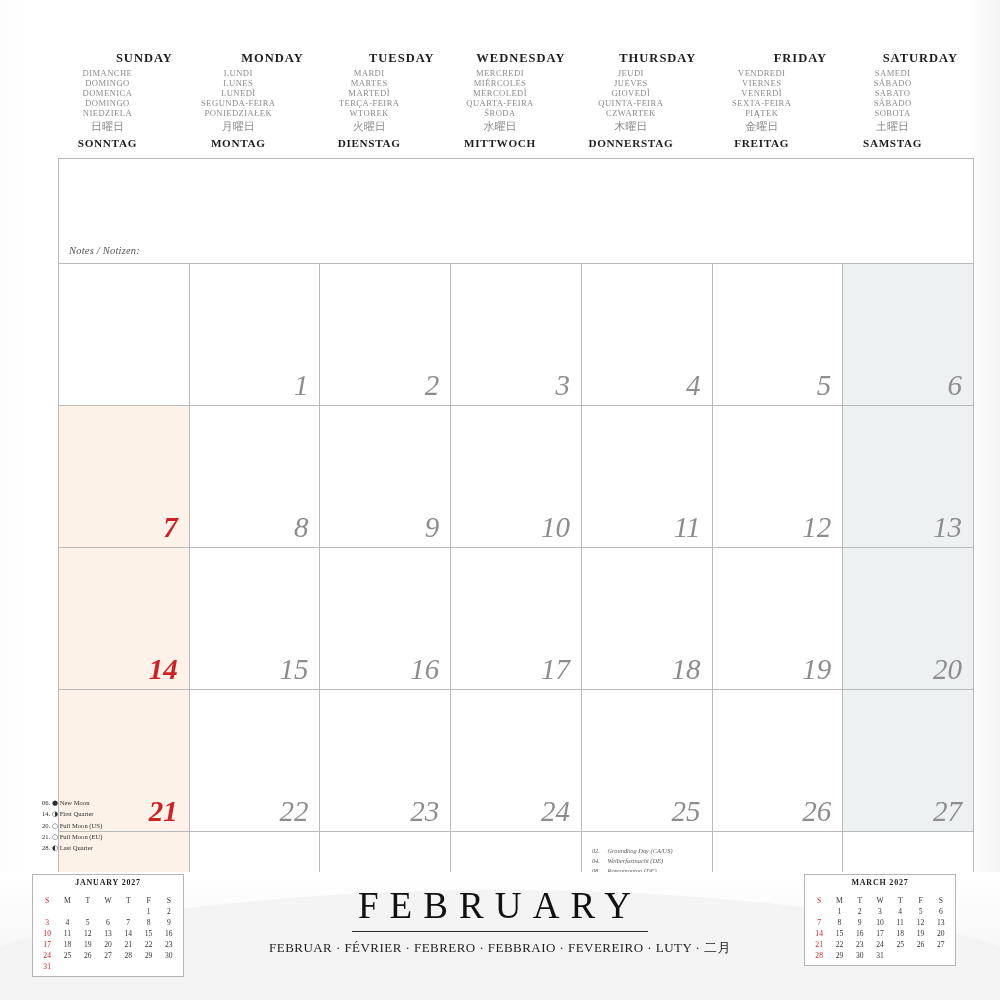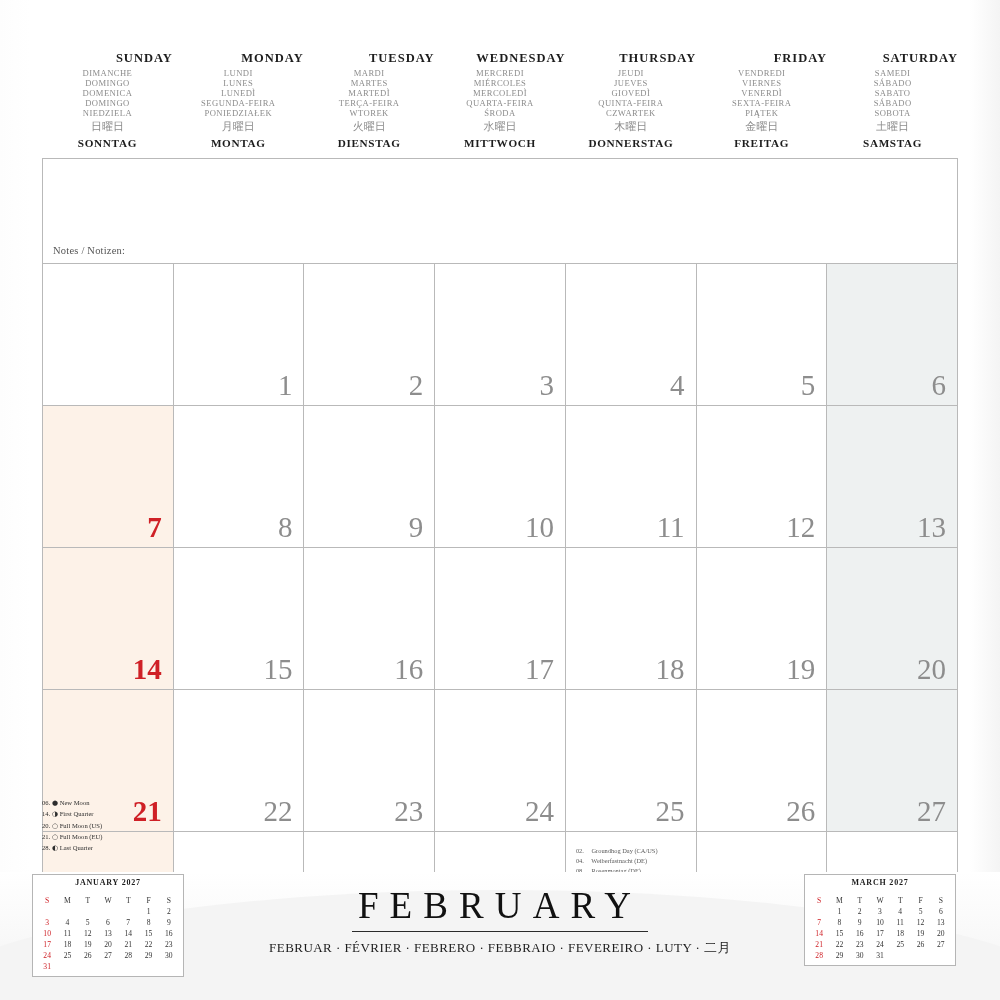--- a/index.html
+++ b/index.html
@@ -23,24 +23,25 @@
   .dayhead{
     flex:1 1 0;text-align:center;line-height:1.0;
   }
   .dh-en{font-size:12.5px;letter-spacing:.08em;font-weight:bold;color:#1d1d1d;padding-bottom:3px;text-align:right;}
   .dh-mid{font-size:8.6px;letter-spacing:.05em;color:#8c8c8c;line-height:1.19;}
   .dh-cjk{font-size:11px;color:#8c8c8c;line-height:1.5;font-family:"DejaVu Sans",sans-serif;}
   .dh-de{font-size:11.2px;letter-spacing:.06em;font-weight:bold;color:#1d1d1d;padding-top:3px;}
 
   
   .grid{
-    position:absolute;left:42px;top:158px;width:916px;height:816px;
+    position:absolute;left:58px;top:158px;width:916px;height:816px;
     border:1px solid #b9b9b9;
     box-sizing:border-box;
     background:#ffffff;
+    font-style:italic;
   }
   .notesrow{
     position:absolute;left:0;top:0;width:100%;height:105px;
     border-bottom:1px solid #b9b9b9;box-sizing:border-box;
   }
   .notes-label{
     position:absolute;left:10px;bottom:7px;font-size:10.5px;color:#555;letter-spacing:.02em;
   }
   .weeks{position:absolute;left:0;top:105px;right:0;bottom:0;display:flex;flex-direction:column;}
   .week{flex:1 1 0;display:flex;border-bottom:1px solid #b9b9b9;box-sizing:border-box;}

